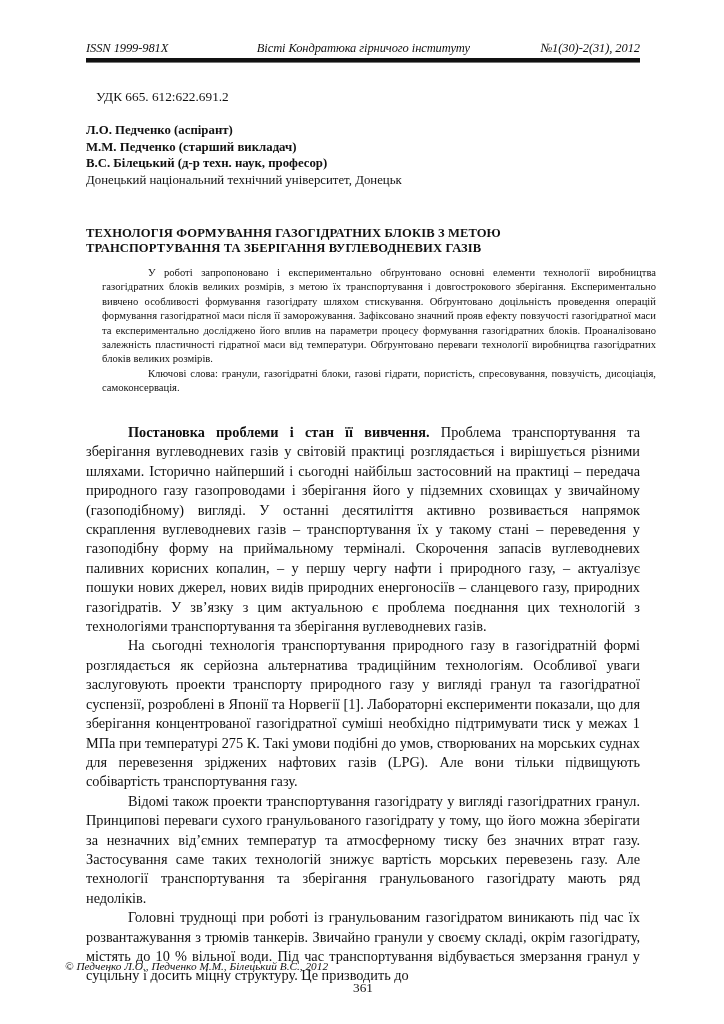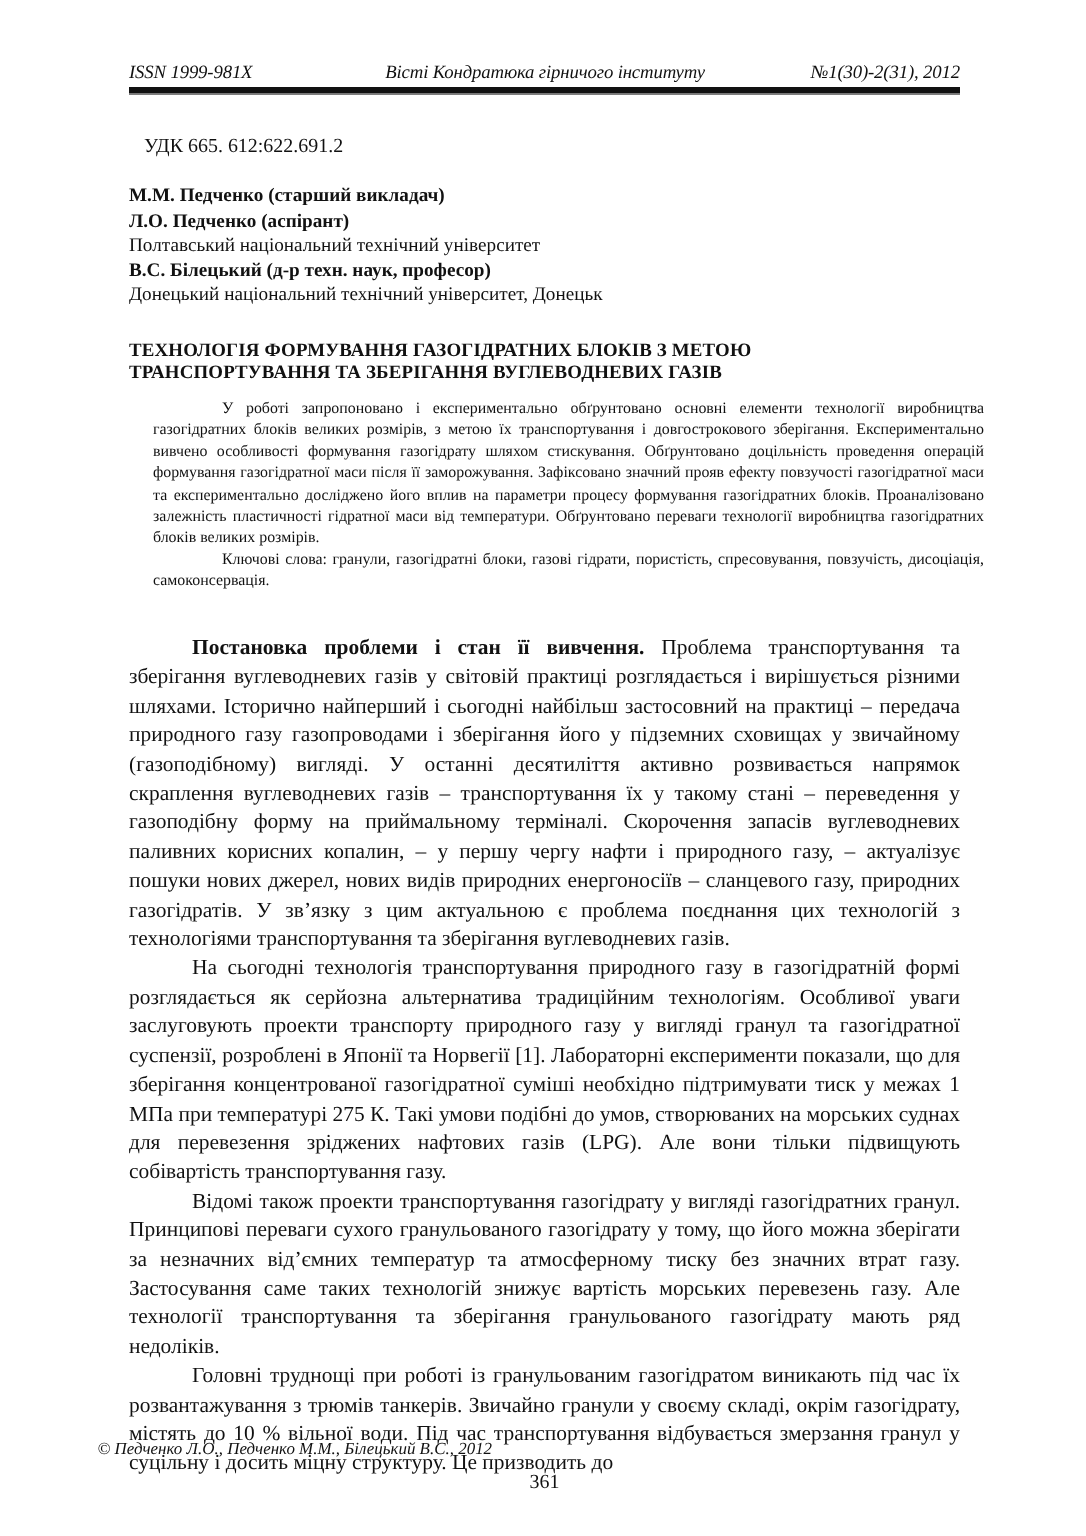--- a/index.html
+++ b/index.html
@@ -123,23 +123,22 @@
   <div class="running-header">
     <span>ISSN 1999-981X</span>
     <span class="center">Вісті Кондратюка гірничого інституту</span>
     <span>№1(30)-2(31), 2012</span>
   </div>
   <div class="header-rule"></div>
 
   <div class="udk">УДК 665. 612:622.691.2</div>
 
   <div class="authors">
+    <span class="line bold">Л.О. Педченко (аспірант)</span>
     <span class="line bold">М.М. Педченко (старший викладач)</span>
-    <span class="line bold">Л.О. Педченко (аспірант)</span>
-    <span class="line">Полтавський національний технічний університет</span>
     <span class="line bold">В.С. Білецький (д-р техн. наук, професор)</span>
     <span class="line">Донецький національний технічний університет, Донецьк</span>
   </div>
 
   <div class="title">
     <span>ТЕХНОЛОГІЯ ФОРМУВАННЯ ГАЗОГІДРАТНИХ БЛОКІВ З МЕТОЮ</span>
     <span>ТРАНСПОРТУВАННЯ ТА ЗБЕРІГАННЯ ВУГЛЕВОДНЕВИХ ГАЗІВ</span>
   </div>
 
   <div class="abstract">

